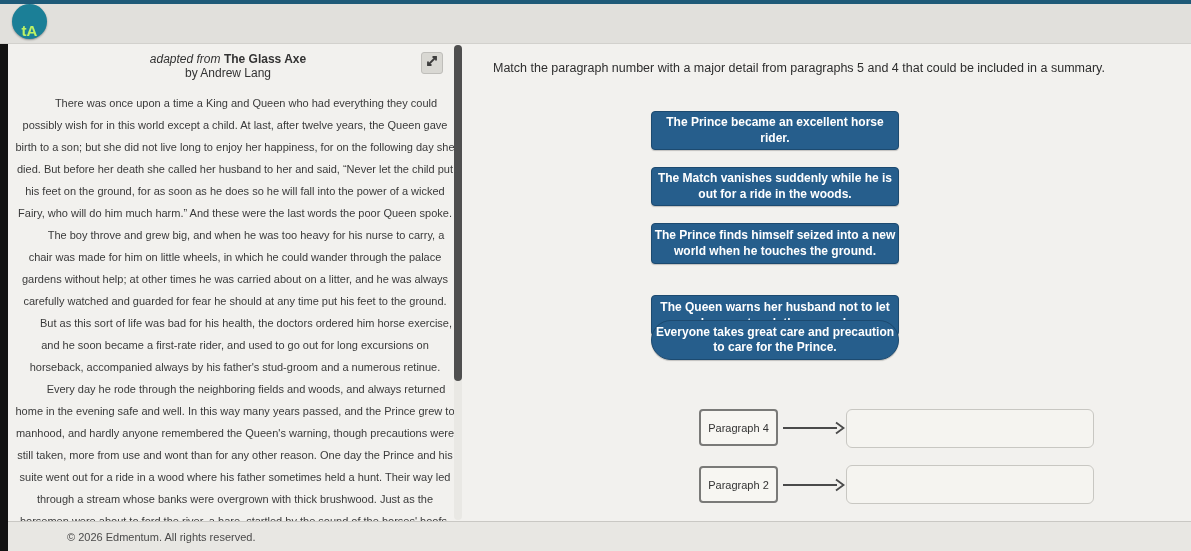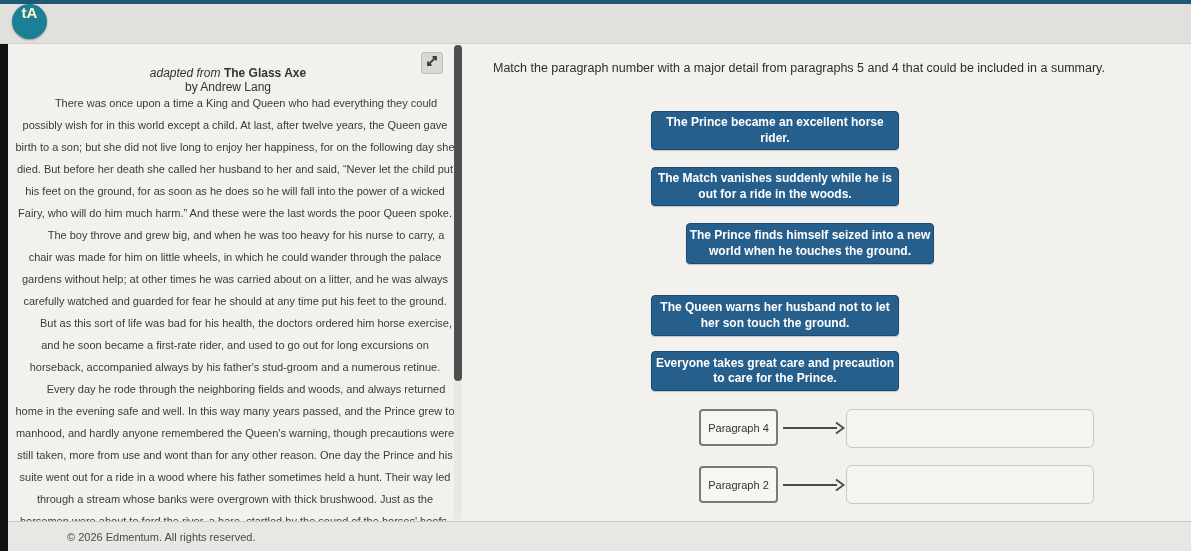--- a/index.html
+++ b/index.html
@@ -15,36 +15,36 @@
     background: #1e5a78;
   }
   .header-band {
     position: absolute; left: 0; top: 4px; width: 1191px; height: 40px;
     background: #e1e0dc;
     border-bottom: 1px solid #d2d1cd;
   }
   .logo-circle {
     position: absolute; left: 12px; top: 4px; width: 35px; height: 35px;
     background: #1b7f97; border-radius: 50%;
-    display: flex; align-items: flex-start; justify-content: center;
-    color: #fef9c3; font-weight: bold; font-size: 15px;
+    display: flex; align-items: flex-end; justify-content: center;
+    color: #bef264; font-weight: bold; font-size: 15px;
     box-shadow: 0 1px 2px rgba(0,0,0,.35);
     z-index: 5;
   }
   .left-edge {
     position: absolute; left: 0; top: 44px; width: 8px; height: 507px;
     background: #121212;
   }
   .main-panel {
     position: absolute; left: 8px; top: 44px; width: 1183px; height: 477px;
     background: #f2f1ee;
   }
   
   .passage-title {
-    position: absolute; left: 8px; top: 66px; width: 440px;
+    position: absolute; left: 8px; top: 52px; width: 440px;
     text-align: center; font-size: 12px; color: #333333; line-height: 14px;
   }
   .passage-title .prefix { font-style: italic; }
   .passage-title .title { font-weight: bold; }
   .expand-btn {
     position: absolute; left: 421px; top: 52px; width: 22px; height: 22px;
     background: #d9d8d3; border: 1px solid #bfbeba; border-radius: 3px;
     display: flex; align-items: center; justify-content: center;
     cursor: pointer;
   }
@@ -74,23 +74,23 @@
   .tile {
     position: absolute; left: 651px; width: 248px;
     background: #265e8c; border: 1px solid #1c4a70; border-radius: 4px;
     color: #ffffff; font-weight: bold; font-size: 12px; line-height: 15.5px;
     display: flex; align-items: center; justify-content: center;
     text-align: center; padding: 3px 0; cursor: grab;
     box-shadow: 0 1px 1px rgba(0,0,0,.2);
   }
   .tile-1 { top: 111px; min-height: 38px; }
   .tile-2 { top: 167px; min-height: 39px; }
-  .tile-3 { top: 223px; min-height: 41px; margin-left: 35px; }
+  .tile-3 { top: 223px; min-height: 41px; }
   .tile-4 { top: 295px; min-height: 41px; }
-  .tile-5 { top: 351px; min-height: 40px; }
+  .tile-5 { top: 320px; min-height: 40px; border-radius: 20px; }
   .para-label {
     position: absolute; left: 699px; width: 79px; height: 37px;
     background: #f7f6f2; border: 2px solid #7a7a78; border-radius: 4px;
     display: flex; align-items: center; justify-content: center;
     font-size: 11px; color: #333333;
   }
   .arrow {
     position: absolute; left: 783px; width: 62px; height: 14px;
   }
   .drop-box {

